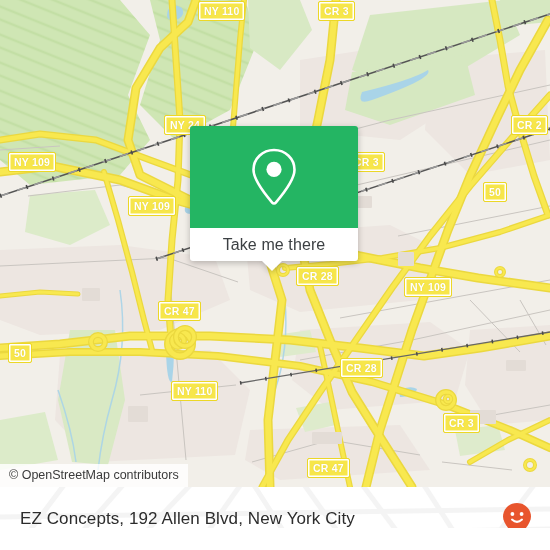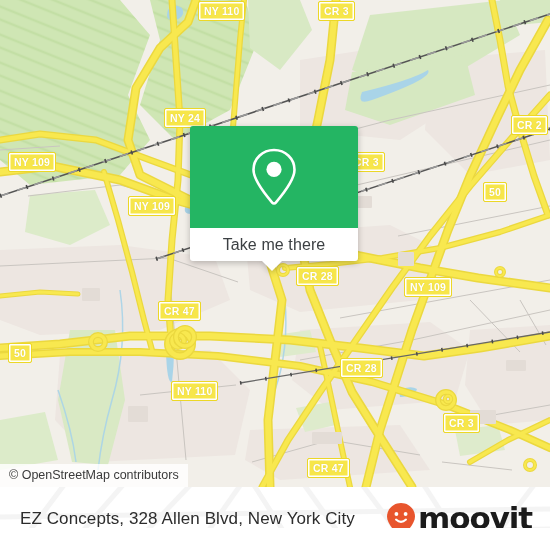--- a/index.html
+++ b/index.html
@@ -320,21 +320,21 @@
         <rect x="312" y="432" width="30" height="12" rx="1"></rect>
         <rect x="398" y="252" width="16" height="14" rx="1"></rect>
         <rect x="128" y="406" width="20" height="16" rx="1"></rect>
       </g>
     </svg>
 
     <div id="shield-layer">
         <div class="shield" style="left: 198px; top: 1px;">NY 110</div>
         <div class="shield" style="left: 318px; top: 1px;">CR 3</div>
         <div class="shield" style="left: 511px; top: 103px; margin-top: 12px;">CR 2</div>
-        <div class="shield" style="left: 164px; top: 108px;">NY 24</div>
+        <div class="shield" style="left: 164px; top: 115px;">NY 24</div>
         <div class="shield" style="left: 8px; top: 152px;">NY 109</div>
         <div class="shield" style="left: 348px; top: 152px;">CR 3</div>
         <div class="shield" style="left: 483px; top: 182px;">50</div>
         <div class="shield" style="left: 128px; top: 196px;">NY 109</div>
         <div class="shield" style="left: 296px; top: 266px;">CR 28</div>
         <div class="shield" style="left: 404px; top: 277px;">NY 109</div>
         <div class="shield" style="left: 158px; top: 301px;">CR 47</div>
         <div class="shield" style="left: 8px; top: 343px;">50</div>
         <div class="shield" style="left: 340px; top: 358px;">CR 28</div>
         <div class="shield" style="left: 171px; top: 381px;">NY 110</div>
@@ -370,26 +370,25 @@
         <path d="M300 -8 L356 70"></path>
         <path d="M358 -8 L416 70"></path>
         <path d="M420 -8 L470 70"></path>
         <path d="M480 70 L540 -10"></path>
         <path d="M0 30 L550 22"></path>
         <path d="M0 52 L550 42"></path>
       </g>
     </svg>
 
     <div id="footer-inner">
-      <div id="footer-address">EZ Concepts, 328 Allen Blvd, New York City</div>
+      <div id="footer-address">EZ Concepts, 192 Allen Blvd, New York City</div>
       <div id="brand">
         <svg width="30" height="34" viewBox="0 0 30 34">
           <path d="M15 1 C7.3 1 1 7.1 1 14.6 C1 21.6 9 29.8 12.9 33.1 C14.1 34.1 15.9 34.1 17.1 33.1 C21 29.8 29 21.6 29 14.6 C29 7.1 22.7 1 15 1 Z" fill="#E8552D"></path>
           <circle cx="10.4" cy="12" r="1.9" fill="#FFFFFF"></circle>
           <circle cx="19.6" cy="12" r="1.9" fill="#FFFFFF"></circle>
           <path d="M10 17.6 q5 4.6 10 0" fill="none" stroke="#FFFFFF" stroke-width="2" stroke-linecap="round"></path>
         </svg>
-        <span id="brand-word">moovit</span>
       </div>
     </div>
   </div>
 
 </div>
 
 </body></html>

